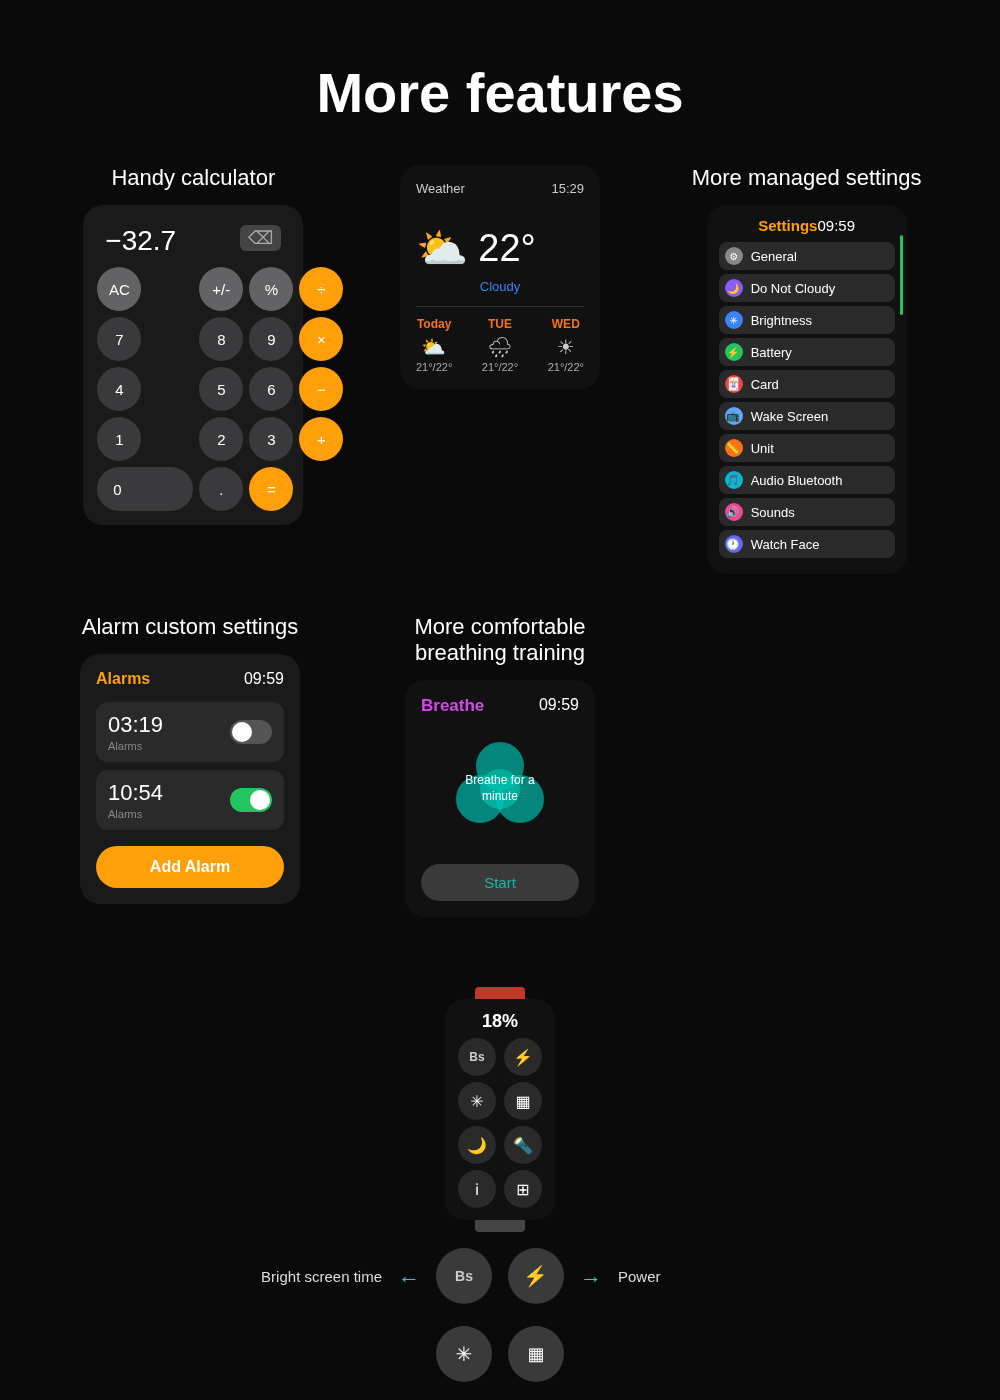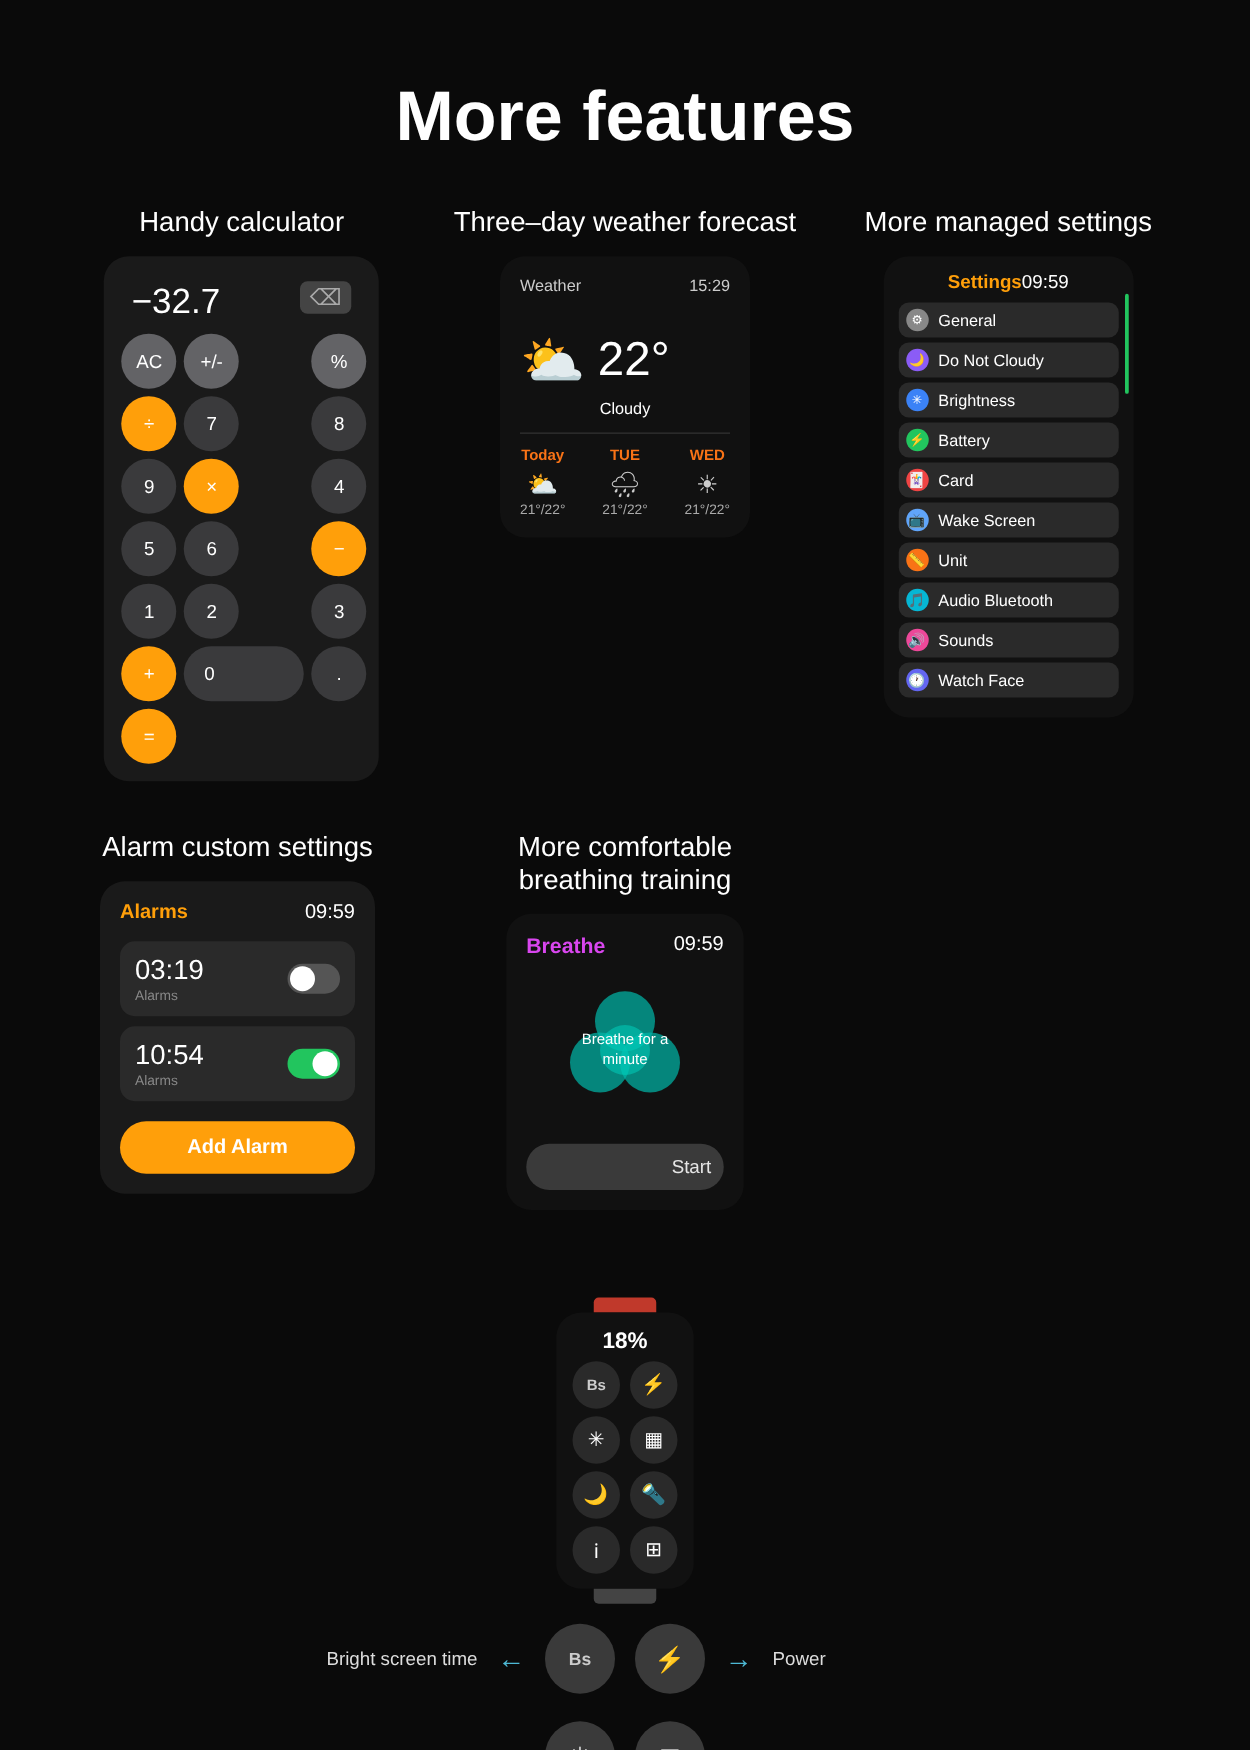--- a/index.html
+++ b/index.html
@@ -65,21 +65,21 @@
     }
     .calc-display .backspace {
       font-size: 18px;
       color: #aaa;
       background: #444;
       border-radius: 6px;
       padding: 2px 8px;
     }
     .calc-grid {
       display: grid;
-      grid-template-columns: repeat(3, 1fr);
+      grid-template-columns: repeat(4, 1fr);
       gap: 6px;
     }
     .calc-btn {
       border-radius: 50%;
       width: 44px;
       height: 44px;
       display: flex;
       align-items: center;
       justify-content: center;
       font-size: 15px;
@@ -106,21 +106,21 @@
       margin-bottom: 28px;
     }
     .weather-main {
       display: flex;
       align-items: center;
       gap: 10px;
       margin-bottom: 6px;
     }
     .weather-icon-big { font-size: 42px; }
     .weather-temp { font-size: 38px; font-weight: 300; }
-    .weather-desc { font-size: 13px; color: #ffffff; text-align: center; margin-bottom: 12px; }
+    .weather-desc { font-size: 13px; color: #3b82f6; text-align: center; margin-bottom: 12px; }
     .weather-forecast {
       display: flex;
       justify-content: space-between;
       border-top: 1px solid #333;
       padding-top: 10px;
     }
     .forecast-day {
       text-align: center;
       font-size: 12px;
       color: #ccc;
@@ -273,25 +273,25 @@
     }
     .breathe-text-overlay {
       position: absolute;
       text-align: center;
       font-size: 13px;
       color: #fff;
       font-weight: 500;
     }
     .breathe-start {
       background: #3a3a3a;
-      color: #e5e5e5;
+      color: #14b8a6;
       border-radius: 22px;
       width: 100%;
       padding: 10px;
-      text-align: right;
+      text-align: center;
       font-size: 15px;
     }
 
     
     .control-section {
       padding: 20px 40px 60px;
       text-align: center;
     }
     .control-section .section-label {
       font-size: 26px;
@@ -413,21 +413,20 @@
         <div class="calc-btn dark-gray">3</div>
         <div class="calc-btn orange">+</div>
         <div class="calc-btn dark-gray zero">0</div>
         <div class="calc-btn dark-gray">.</div>
         <div class="calc-btn orange">=</div>
       </div>
     </div>
   </div>
 
   <div class="feature-col">
-    <div class="section-label">Three–day weather forecast</div>
     <div class="weather-card">
       <div class="weather-header">
         <span>Weather</span>
         <span>15:29</span>
       </div>
       <div class="weather-main">
         <span class="weather-icon-big">⛅</span>
         <span class="weather-temp">22°</span>
       </div>
       <div class="weather-desc">Cloudy</div>

